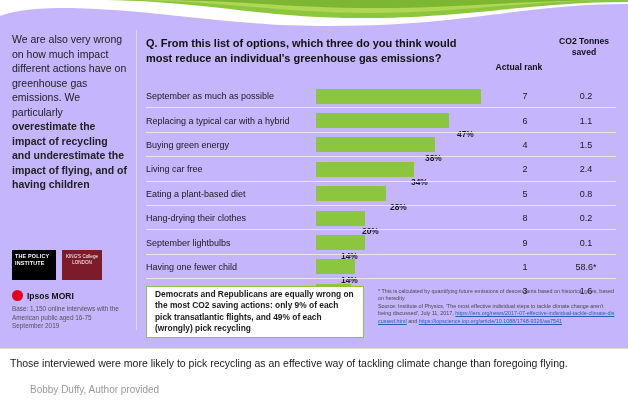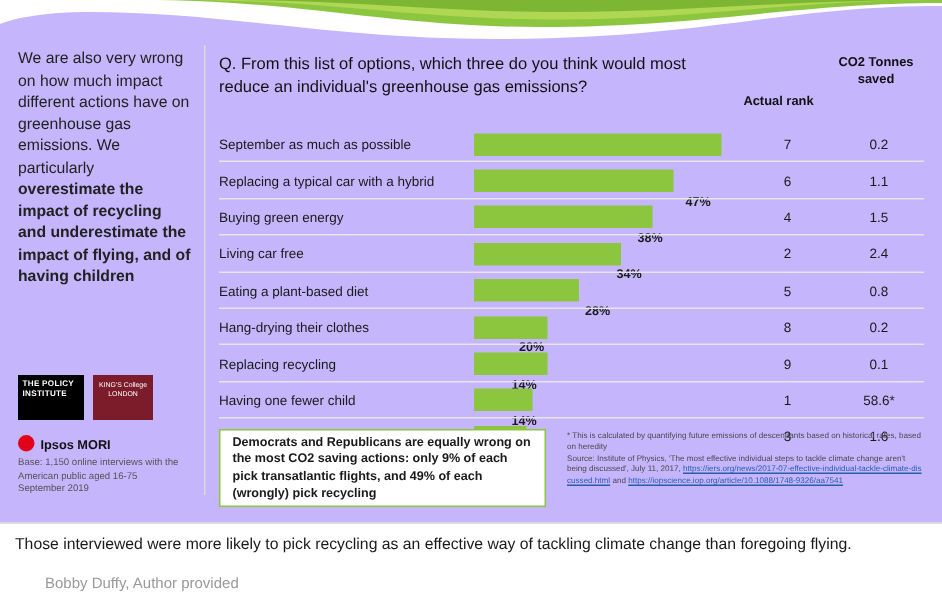--- a/index.html
+++ b/index.html
@@ -119,21 +119,21 @@
     background: #d9d9d9;
   }
   
   .question {
     position: absolute;
     top: 36px;
     left: 146px;
     width: 330px;
     font-size: 11px;
     line-height: 15px;
-    font-weight: normal;
+    font-weight: bold;
     color: #111111;
   }
   
   .col-head {
     position: absolute;
     font-size: 8.6px;
     font-weight: bold;
     color: #111111;
     text-align: center;
     line-height: 11px;
@@ -339,40 +339,40 @@
         </div>
         <div class="rank">2</div>
         <div class="co2">2.4</div>
         <div class="rowline"></div>
       </div>
 
       <div class="row">
         <div class="label">Eating a plant-based diet</div>
         <div class="barwrap">
           <div class="bar" style="width:70px"></div>
-          <div class="bar-val" style="left:30px">20%</div>
+          <div class="bar-val" style="left:46px">20%</div>
         </div>
         <div class="rank">5</div>
         <div class="co2">0.8</div>
         <div class="rowline"></div>
       </div>
 
       <div class="row">
         <div class="label">Hang-drying  their clothes</div>
         <div class="barwrap">
           <div class="bar" style="width:49px"></div>
           <div class="bar-val" style="left:25px">14%</div>
         </div>
         <div class="rank">8</div>
         <div class="co2">0.2</div>
         <div class="rowline"></div>
       </div>
 
       <div class="row">
-        <div class="label">Replacing recycling</div>
+        <div class="label">September lightbulbs</div>
         <div class="barwrap">
           <div class="bar" style="width:49px"></div>
           <div class="bar-val" style="left:25px">14%</div>
         </div>
         <div class="rank">9</div>
         <div class="co2">0.1</div>
         <div class="rowline"></div>
       </div>
 
       <div class="row">

